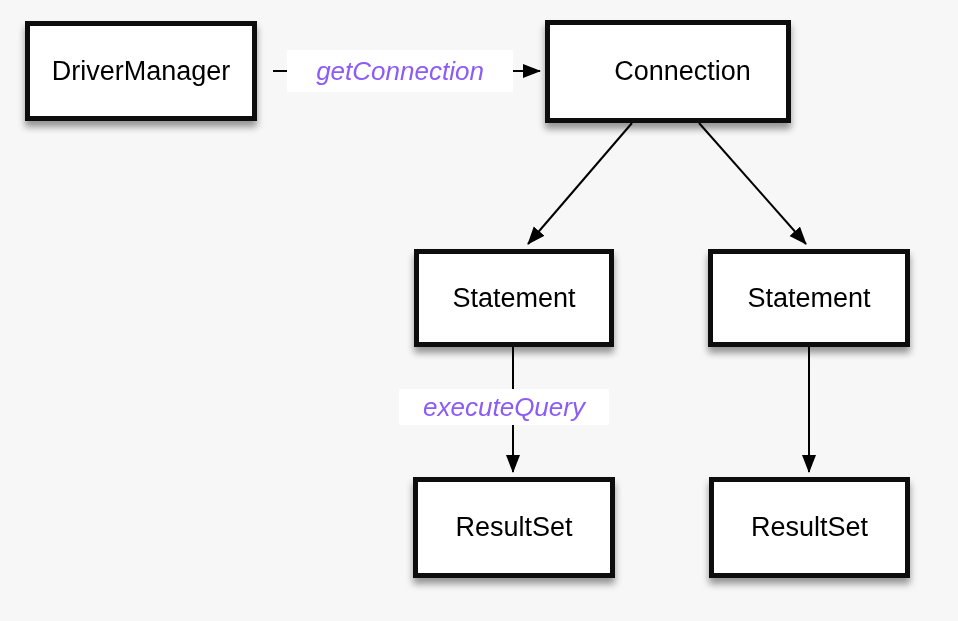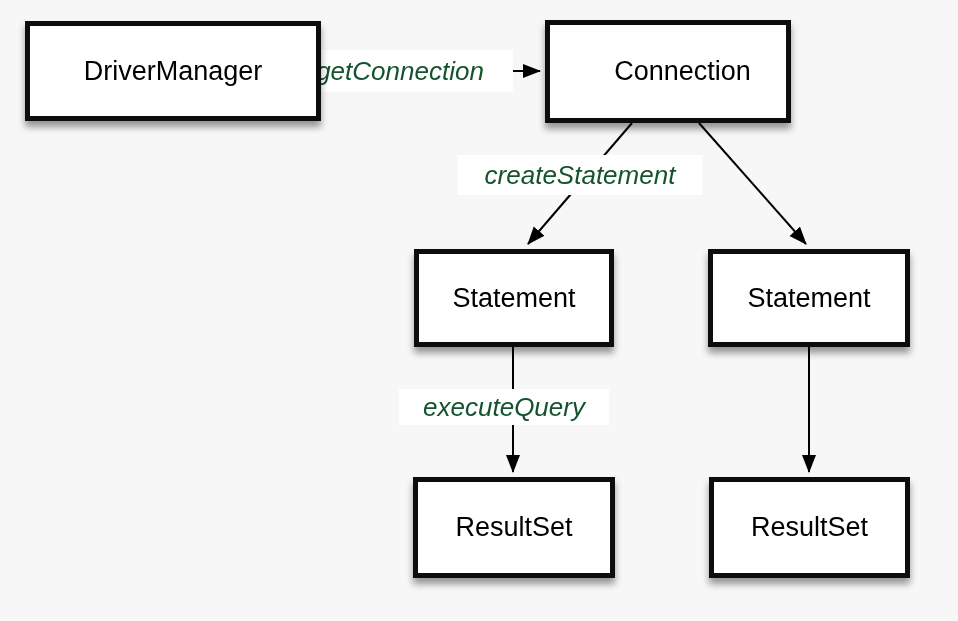--- a/index.html
+++ b/index.html
@@ -28,31 +28,31 @@
     background: #ffffff;
     border: 5px solid #0d0d0d;
     box-shadow: 0 6px 7px rgba(0,0,0,0.40);
     display: flex;
     align-items: center;
     justify-content: center;
     font-size: 27px;
     color: #000000;
     white-space: nowrap;
   }
-  .node-drivermanager { left: 25px;  top: 21px;  width: 296px; height: 100px; }
+  .node-drivermanager { left: 25px;  top: 21px;  width: 232px; height: 100px; }
   .node-connection    { left: 545px; top: 20px;  width: 246px; height: 103px; padding-left: 29px; }
   .node-statement-l   { left: 414px; top: 249px; width: 200px; height: 98px;  }
   .node-statement-r   { left: 708px; top: 249px; width: 202px; height: 98px;  }
   .node-resultset-l   { left: 413px; top: 477px; width: 202px; height: 101px; }
   .node-resultset-r   { left: 709px; top: 477px; width: 201px; height: 101px; }
   .edge-label {
     position: absolute;
     transform: translate(-50%, -50%);
     background: #ffffff;
-    color: #14532d;
+    color: #8b5cf6;
     font-size: 26px;
     font-style: italic;
     white-space: nowrap;
     display: flex;
     align-items: center;
     justify-content: center;
   }
   .label-getconnection   { left: 400px; top: 71px;  width: 226px; height: 42px; }
   .label-createstatement { left: 580px; top: 175px; width: 245px; height: 40px; }
   .label-executequery    { left: 504px; top: 407px; width: 210px; height: 36px; }
@@ -70,21 +70,20 @@
     </defs>
     <line x1="273" y1="71" x2="540" y2="71" stroke="#000000" stroke-width="2" marker-end="url(#arrowhead)"></line>
     <line x1="632" y1="123" x2="528" y2="244" stroke="#000000" stroke-width="2" marker-end="url(#arrowhead)"></line>
     <line x1="699" y1="123" x2="806" y2="244" stroke="#000000" stroke-width="2" marker-end="url(#arrowhead)"></line>
     <line x1="513" y1="347" x2="513" y2="472" stroke="#000000" stroke-width="2" marker-end="url(#arrowhead)"></line>
     <line x1="809" y1="347" x2="809" y2="472" stroke="#000000" stroke-width="2" marker-end="url(#arrowhead)"></line>
   </svg>
 
   <div class="edge-label label-getconnection">getConnection</div>
 
-  <div class="edge-label label-createstatement">createStatement</div>
 
   <div class="edge-label label-executequery">executeQuery</div>
 
   <div class="node node-drivermanager">DriverManager</div>
 
   <div class="node node-connection">Connection</div>
 
   <div class="node node-statement-l">Statement</div>
 
   <div class="node node-statement-r">Statement</div>

